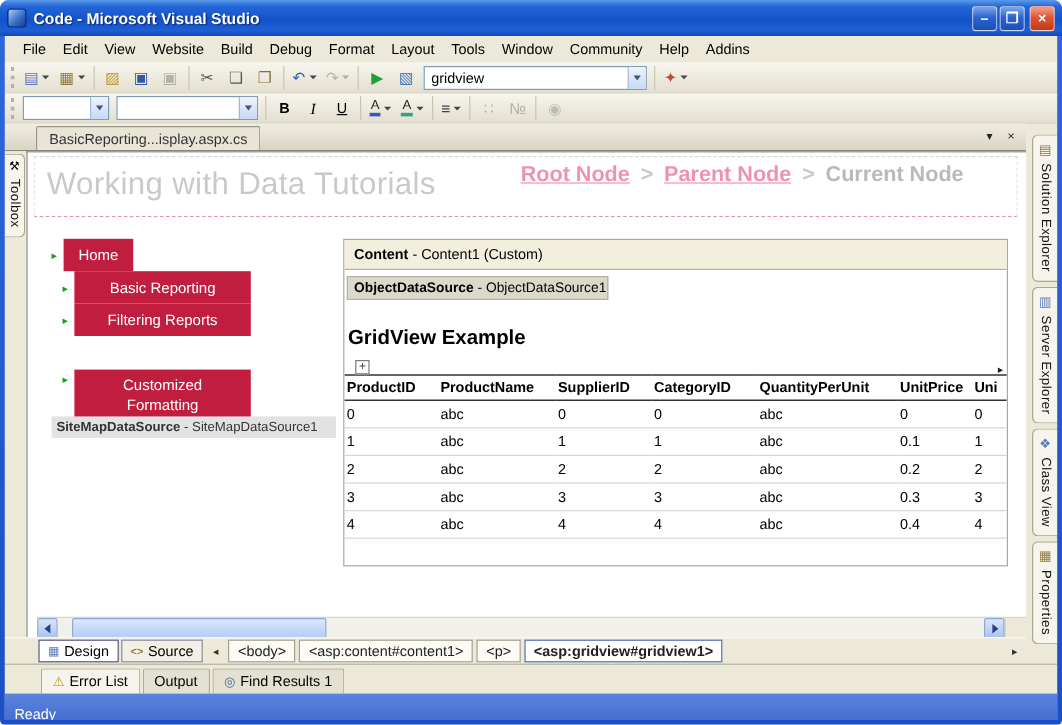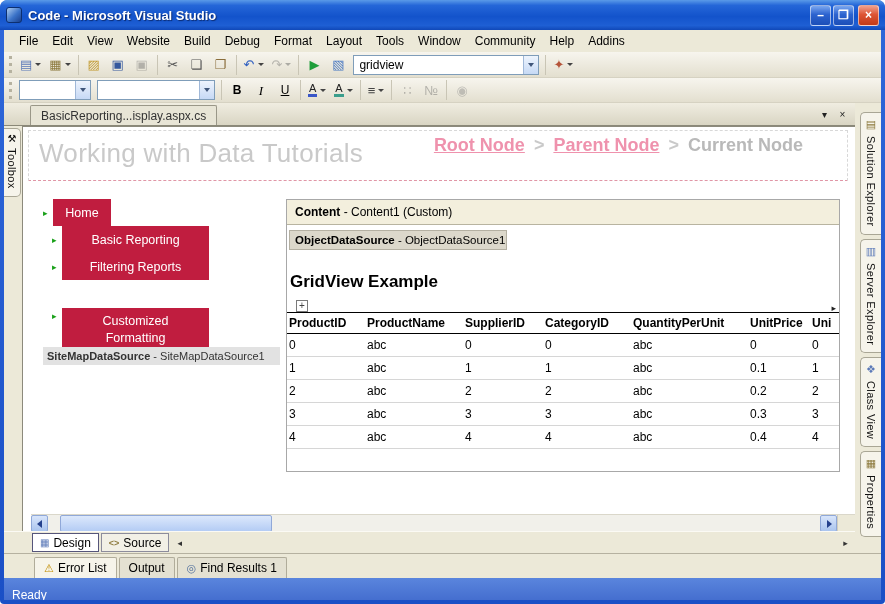--- a/index.html
+++ b/index.html
@@ -484,20 +484,27 @@
   <div class="tagbar">
     <div class="view-btn active">
       <span class="glyph vicon">▦</span>
       <span>Design</span>
     </div>
     <div class="view-btn">
       <span class="glyph vicon src">&lt;&gt;</span>
       <span>Source</span>
     </div>
     <div class="mini-arrow">◂</div>
+    <div class="tags">
+
+    <div class="tagbtn">&lt;body&gt;</div>
+        <div class="tagbtn">&lt;asp:content#content1&gt;</div>
+        <div class="tagbtn">&lt;p&gt;</div>
+        <div class="tagbtn active">&lt;asp:gridview#gridview1&gt;</div>
+      </div>
     <div class="mini-arrow right-end">▸</div>
   </div>
 
   <div class="bottombar">
 
   <div class="btab">
       <span class="glyph bicon" style="color: rgb(192, 140, 0);">⚠</span>
       <span>Error List</span>
     </div>
       <div class="btab">

